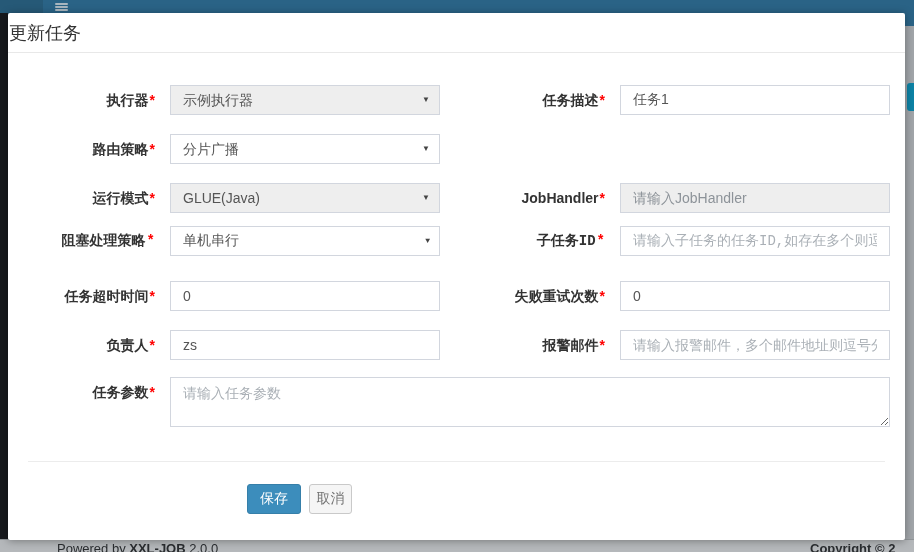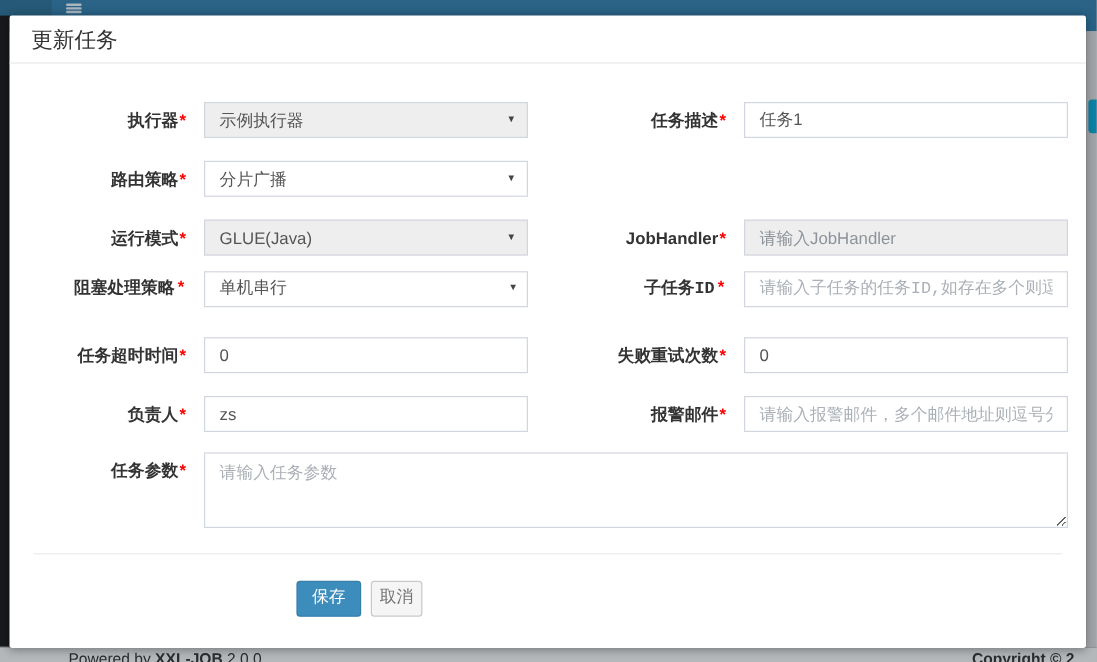--- a/index.html
+++ b/index.html
@@ -17,34 +17,34 @@
   .right-gap{position:absolute;left:905px;top:26px;width:9px;height:514px;background:#a1a5a9;}
   .edge-btn{position:absolute;left:907px;top:83px;width:7px;height:28px;background:#0d82a5;border-radius:3px 0 0 3px;}
   .page-footer{position:absolute;left:0;top:539px;width:914px;height:13px;background:#b5b8bb;border-top:1px solid #8f9497;font-size:13px;color:#2a2d30;}
   .footer-left{position:absolute;left:57px;top:1px;white-space:nowrap;}
   .footer-right{position:absolute;left:810px;top:1px;font-weight:bold;white-space:nowrap;}
   .footer-left b{font-weight:bold;}
   
   .modal{position:absolute;left:8px;top:13px;width:897px;height:527px;background:#ffffff;
     border-radius:2px;box-shadow:0 1px 8px rgba(0,0,0,.35);}
   .modal-title{position:absolute;left:0;top:0;width:100%;height:40px;line-height:40px;
-    padding-left:18px;box-sizing:border-box;font-size:18px;color:#333;border-bottom:1px solid #e8e8e8;}
+    padding-left:1px;box-sizing:border-box;font-size:18px;color:#333;border-bottom:1px solid #e8e8e8;}
   
   .field{position:absolute;height:30px;}
   .f-l{left:10px;width:430px;}
   .f-r{left:460px;width:430px;}
   .r1{top:72px;}.r2{top:121px;}.r3{top:170px;}.r4{top:213px;font-family:Liberation Mono, monospace;}.r5{top:268px;}.r6{top:317px;}
   .r7{top:364px;height:63px;}
   .lbl{position:absolute;left:0;top:0;width:137px;padding-right:32px;text-align:right;
     line-height:30px;font-size:14px;font-weight:bold;color:#333;white-space:nowrap;}
   .req{color:#ff0000;font-style:normal;font-weight:bold;margin-left:1px;}
   .ctl{position:absolute;left:152px;top:0;width:270px;height:30px;box-sizing:border-box;
     border:1px solid #d2d6de;background:#fff;font-size:14px;color:#555;}
   input.ctl{padding:0 12px;outline:none;border-radius:0;font-family:inherit;}
-  textarea.ctl{width:720px;height:63px;padding:5px 12px;resize:both;outline:none;font-family:inherit;line-height:20px;}
+  textarea.ctl{width:720px;height:50px;padding:5px 12px;resize:both;outline:none;font-family:inherit;line-height:20px;}
   .ctl::placeholder{color:#aab0b6;opacity:1;}
   .ctl:disabled{background:#eeeeee;color:#8d9399;-webkit-text-fill-color:#8d9399;}
   .sel{position:absolute;left:152px;top:0;width:270px;height:30px;box-sizing:border-box;
     border:1px solid #d2d6de;background:#fff;font-size:14px;color:#555;line-height:28px;cursor:pointer;}
   .sel .selv{padding-left:12px;display:block;overflow:hidden;white-space:nowrap;}
   .sel .arrow{position:absolute;right:9px;top:0;line-height:28px;font-size:8px;color:#444;}
   .sel.disabled{background:#eeeeee;cursor:default;}
   
   .btn-divider{position:absolute;left:20px;top:448px;width:857px;height:0;border-top:1px solid #ececec;}
   .btn{position:absolute;top:471px;height:30px;box-sizing:border-box;font-size:14px;

